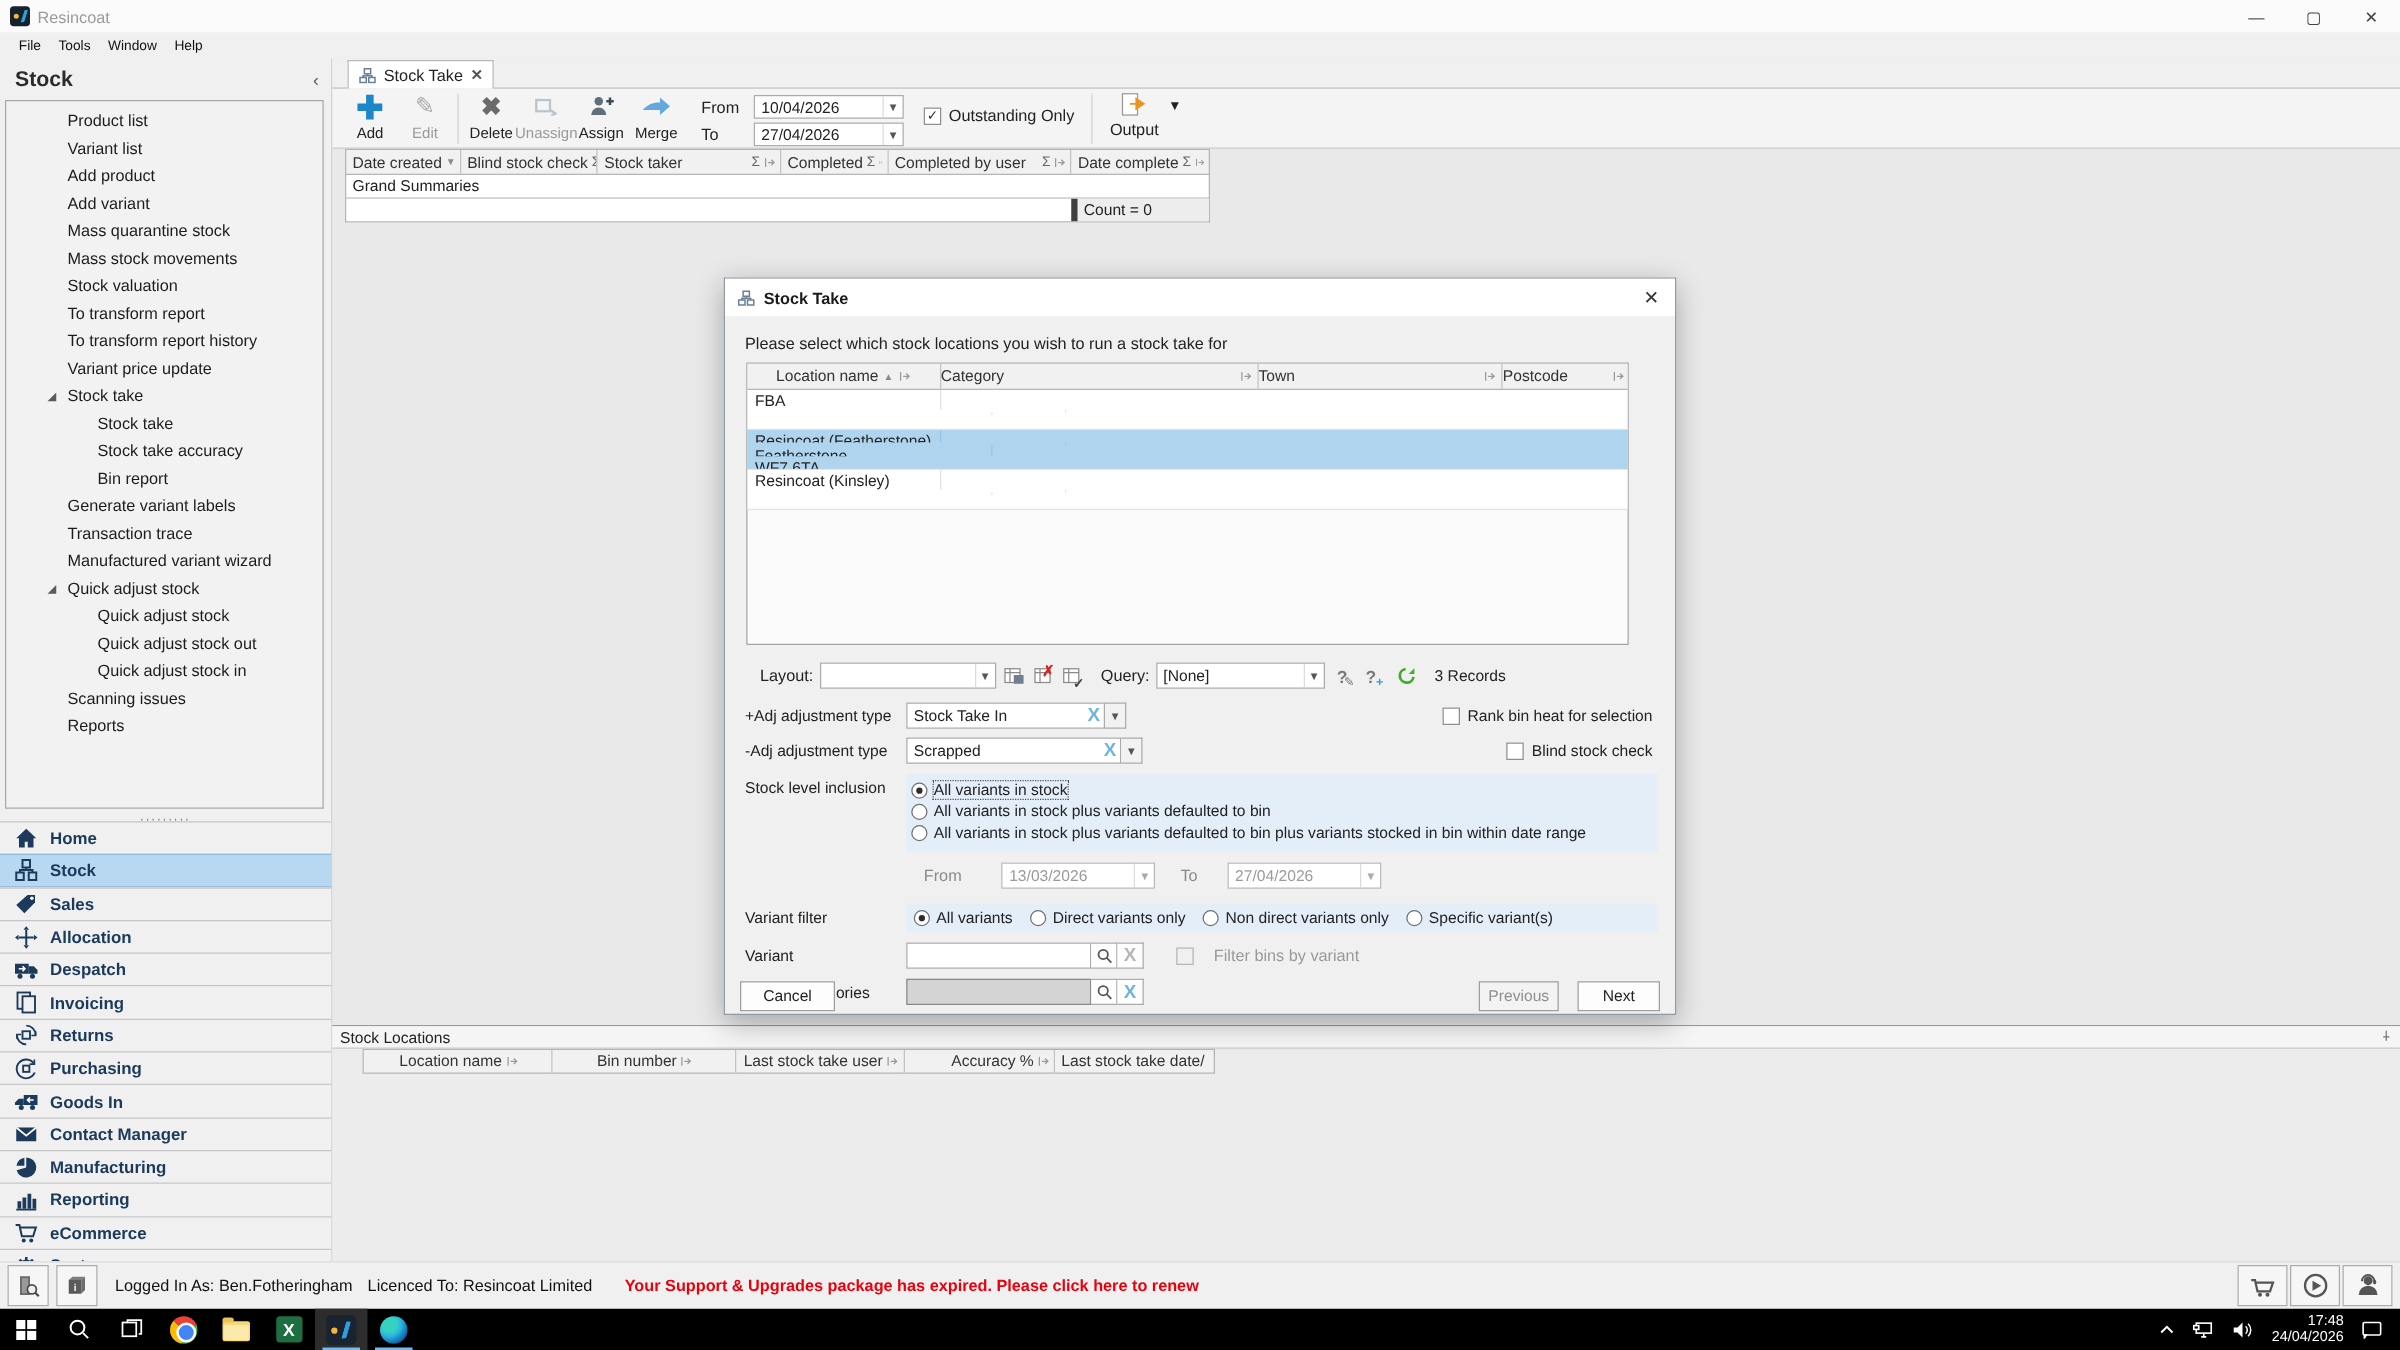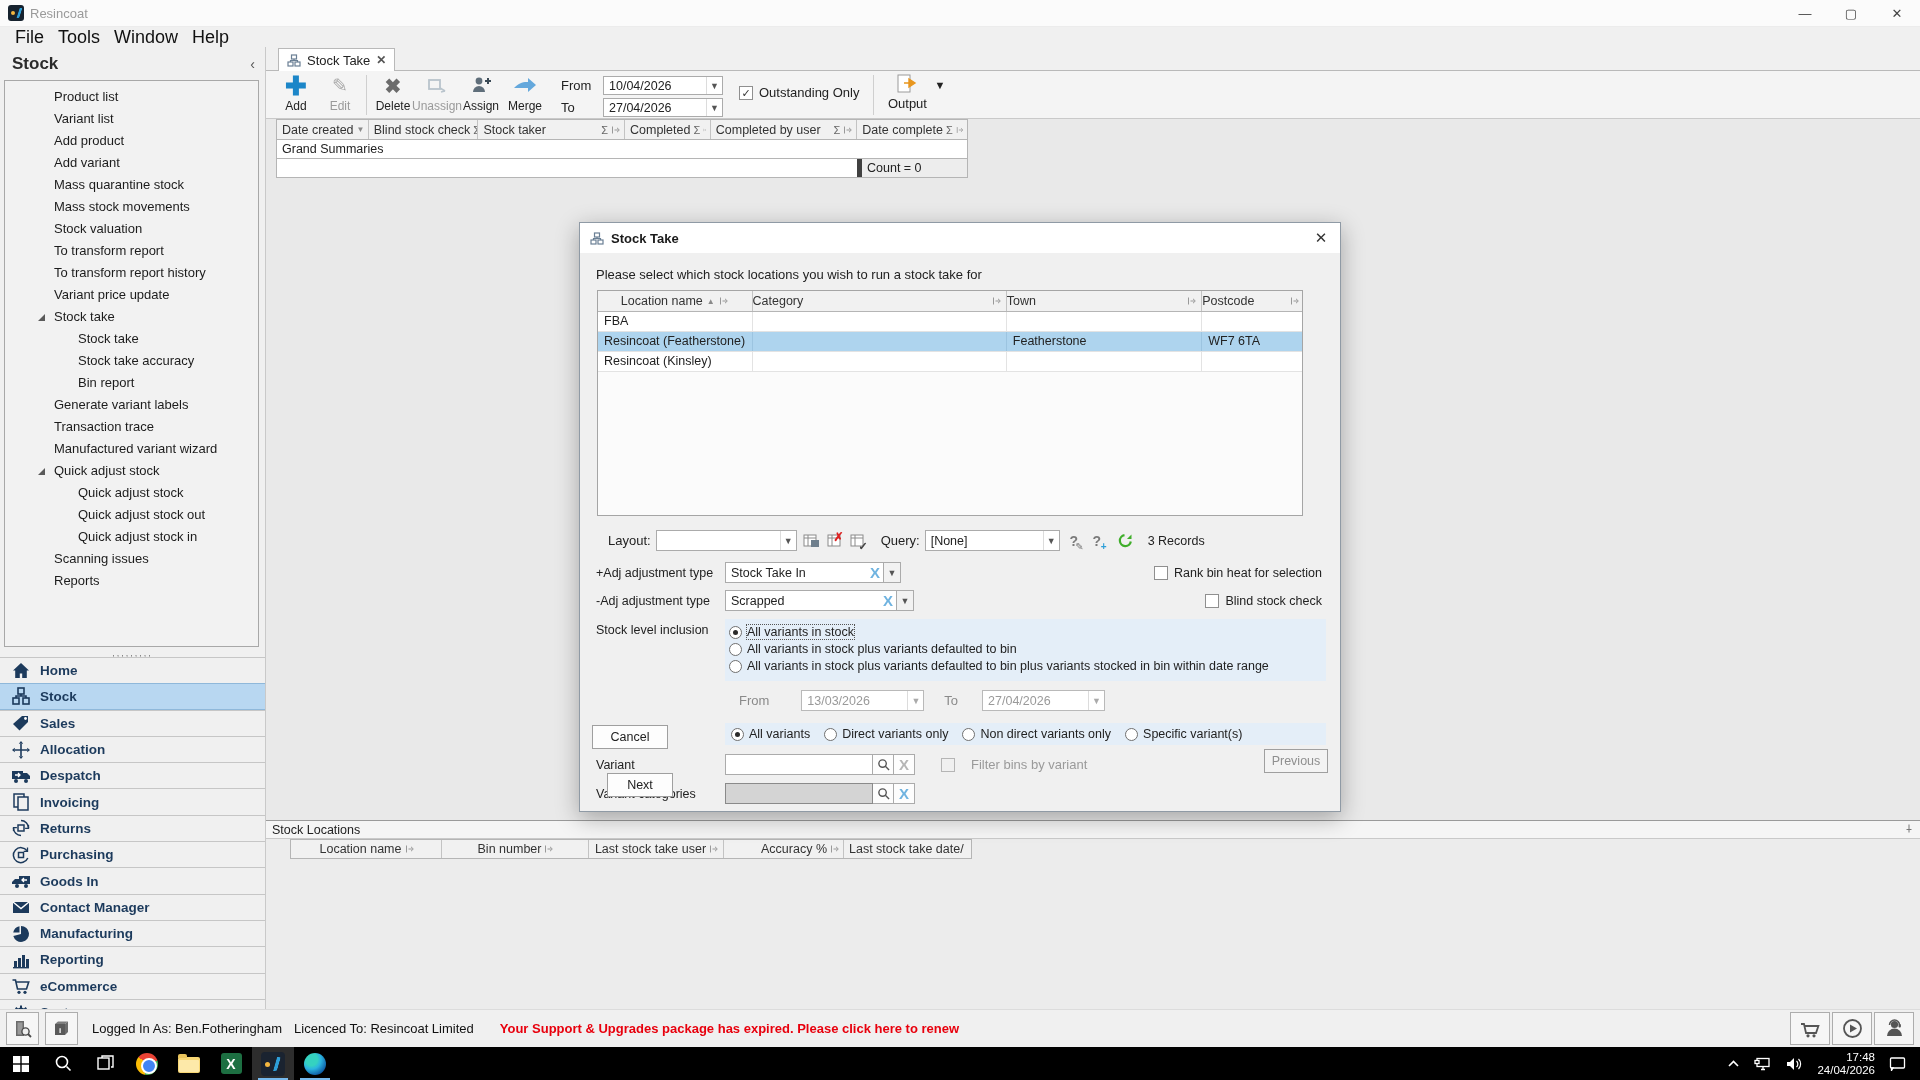--- a/index.html
+++ b/index.html
@@ -9,21 +9,21 @@
 
   
   .titlebar { position:absolute; left:0; top:0; width:1920px; height:27px; background:#fbfbfb; border-bottom:1px solid #ececec; display:flex; align-items:center; }
   .app-logo { width:16px; height:16px; margin:0 6px 0 8px; background:#16222e; border-radius:3px; position:relative; }
   .app-logo .dot { position:absolute; left:3px; top:6px; width:4px; height:4px; border-radius:50%; background:#f4b63f; }
   .app-logo .chev { position:absolute; left:7px; top:3px; width:6px; height:10px; border-right:3px solid #2e9fd8; transform:skewX(-18deg); border-radius:1px; }
   .title-text { color:#9a9a9a; font-size:13px; }
   .win-btns { margin-left:auto; display:flex; }
   .win-btn { width:46px; height:26px; display:flex; align-items:center; justify-content:center; color:#444; font-size:13px; }
   .menubar { position:absolute; left:0; top:27px; width:1920px; height:20px; background:#f0f0f0; display:flex; align-items:center; padding-left:8px; gap:0; }
-  .menu-item { padding:0 7px; font-size:18px; color:#111; }
+  .menu-item { padding:0 7px; font-size:11px; color:#111; }
 
   
   .sidebar { position:absolute; left:0; top:47px; width:266px; height:962px; background:#f0f0f0; border-right:1px solid #c9c9c9; }
   .sb-header { height:33px; display:flex; align-items:center; padding:0 10px 0 12px; }
   .sb-title { font-size:17px; font-weight:bold; color:#2b2b2b; }
   .sb-collapse { margin-left:auto; color:#555; font-size:14px; }
   .sb-list { position:absolute; left:4px; right:6px; top:33px; height:567px; border:1px solid #a8a8a8; background:#f2f2f2; padding-top:5px; overflow:hidden;padding-left:25px; }
   .sb-item { height:22px; line-height:22px; padding-left:24px; font-size:13px; color:#1c1c1c; position:relative; white-space:nowrap; }
   .sb-item.ind1 { padding-left:48px; }
   .sb-item .tri { position:absolute; left:8px; top:8px; width:0; height:0; border-left:7px solid transparent; border-bottom:7px solid #5a5a5a; }
@@ -79,21 +79,21 @@
   
   .dialog { position:absolute; left:579px; top:222px; width:762px; height:590px; background:#f0f0f0; border:1px solid #8f9aa5; box-shadow:0 6px 22px rgba(0,0,0,.30); z-index:20; }
   .dlg-titlebar { height:30px; background:#fff; display:flex; align-items:center; padding:0 8px 0 10px; gap:7px; }
   .dlg-title { font-size:13px; font-weight:bold; color:#1a1a1a; }
   .dlg-close { margin-left:auto; color:#333; font-size:15px; width:22px; text-align:center; }
   .dlg-body { padding:10px 14px 0 14px; position:relative; height:560px; }
   .dlg-instruction { font-size:13px; margin:4px 0 8px 2px; }
   .loc-table { width:706px; margin-left:3px; border:1px solid #a5a5a5; background:#fbfbfb; height:226px; }
   .lt-head { display:flex; height:21px; background:#f1f1f1; border-bottom:1px solid #b5b5b5; }
   .lt-col { display:flex; align-items:center; justify-content:center; gap:4px; border-right:1px solid #c3c3c3; font-size:12.5px; color:#333; }
-  .lt-row { display:flex; height:20px; background:#fff; border-bottom:1px solid #e3e3e3; }
+  .lt-row { display:flex; height:32px; background:#fff; border-bottom:1px solid #e3e3e3;flex-direction:column; }
   .lt-row.sel { background:#aed4ee; }
   .lt-cell { padding:2px 0 0 6px; font-size:12.5px; border-right:1px solid #e3e3e3; overflow:hidden; white-space:nowrap; }
 
   .layoutrow { display:flex; align-items:center; margin:14px 0 0 14px; gap:5px; }
   .combo { height:21px; background:#fff; border:1px solid #ababab; display:flex; align-items:center; }
   .combo .cval { flex:1; padding-left:5px; font-size:12.5px; white-space:nowrap; overflow:hidden; }
   .combo .cdd { width:16px; align-self:stretch; border-left:1px solid #dcdcdc; display:flex; align-items:center; justify-content:center; color:#555; font-size:9px; }
   .miniicon { width:18px; height:18px; display:flex; align-items:center; justify-content:center; position:relative; }
   .qmark { font-size:14px; font-weight:bold; color:#7a7a7a; }
   .qsub { position:absolute; right:-1px; bottom:-2px; font-size:10px; }
@@ -115,21 +115,21 @@
   .dimfield { width:123px; height:21px; background:#fff; border:1px solid #b9b9b9; display:flex; align-items:center; }
   .dimfield .val { flex:1; padding-left:5px; font-size:12.5px; color:#9a9a9a; }
   .dimfield .dd { width:16px; align-self:stretch; border-left:1px solid #dcdcdc; color:#aaa; font-size:9px; display:flex; align-items:center; justify-content:center; }
 
   .vfstrip { background:#e4eef8; width:619px; display:flex; align-items:center; gap:14px; padding:2px 6px; height:22px; }
   .vfopt { display:flex; align-items:center; gap:5px; font-size:12.5px; }
   .inputbox { height:21px; background:#fff; border:1px solid #ababab; }
   .sqbtn { width:21px; height:21px; border:1px solid #ababab; border-left:none; background:#fdfdfd; display:flex; align-items:center; justify-content:center; }
   .xgrey { color:#b5b5b5; font-weight:bold; font-size:15px; }
   .dimtext { color:#9a9a9a; }
-  .btnrow { position:absolute; left:12px; right:12px; bottom:16px; display:flex;flex-direction:column; }
+  .btnrow { position:absolute; left:12px; right:12px; bottom:4px; display:flex; }
   .pbtn { height:24px; border:1px solid #9f9f9f; background:#fdfdfd; display:flex; align-items:center; justify-content:center; font-size:12.5px; }
   .pbtn.dis { color:#8f8f8f; background:#f3f3f3; }
 
   
   .statusbar { position:absolute; left:0; top:1009px; width:1920px; height:38px; background:#f0f0f0; border-top:1px solid #dcdcdc; display:flex; align-items:center; }
   .st-icon { width:33px; height:33px; border:1px solid #adadad; background:#f6f6f6; margin-left:6px; display:flex; align-items:center; justify-content:center; }
   .st-text { margin-left:14px; font-size:13px; color:#111; }
   .st-lic { margin-left:12px; font-size:13px; color:#111; }
   .st-warn { margin-left:26px; font-size:13px; font-weight:bold; color:#e8000d; }
   .st-right { margin-left:auto; display:flex; margin-right:6px; }

